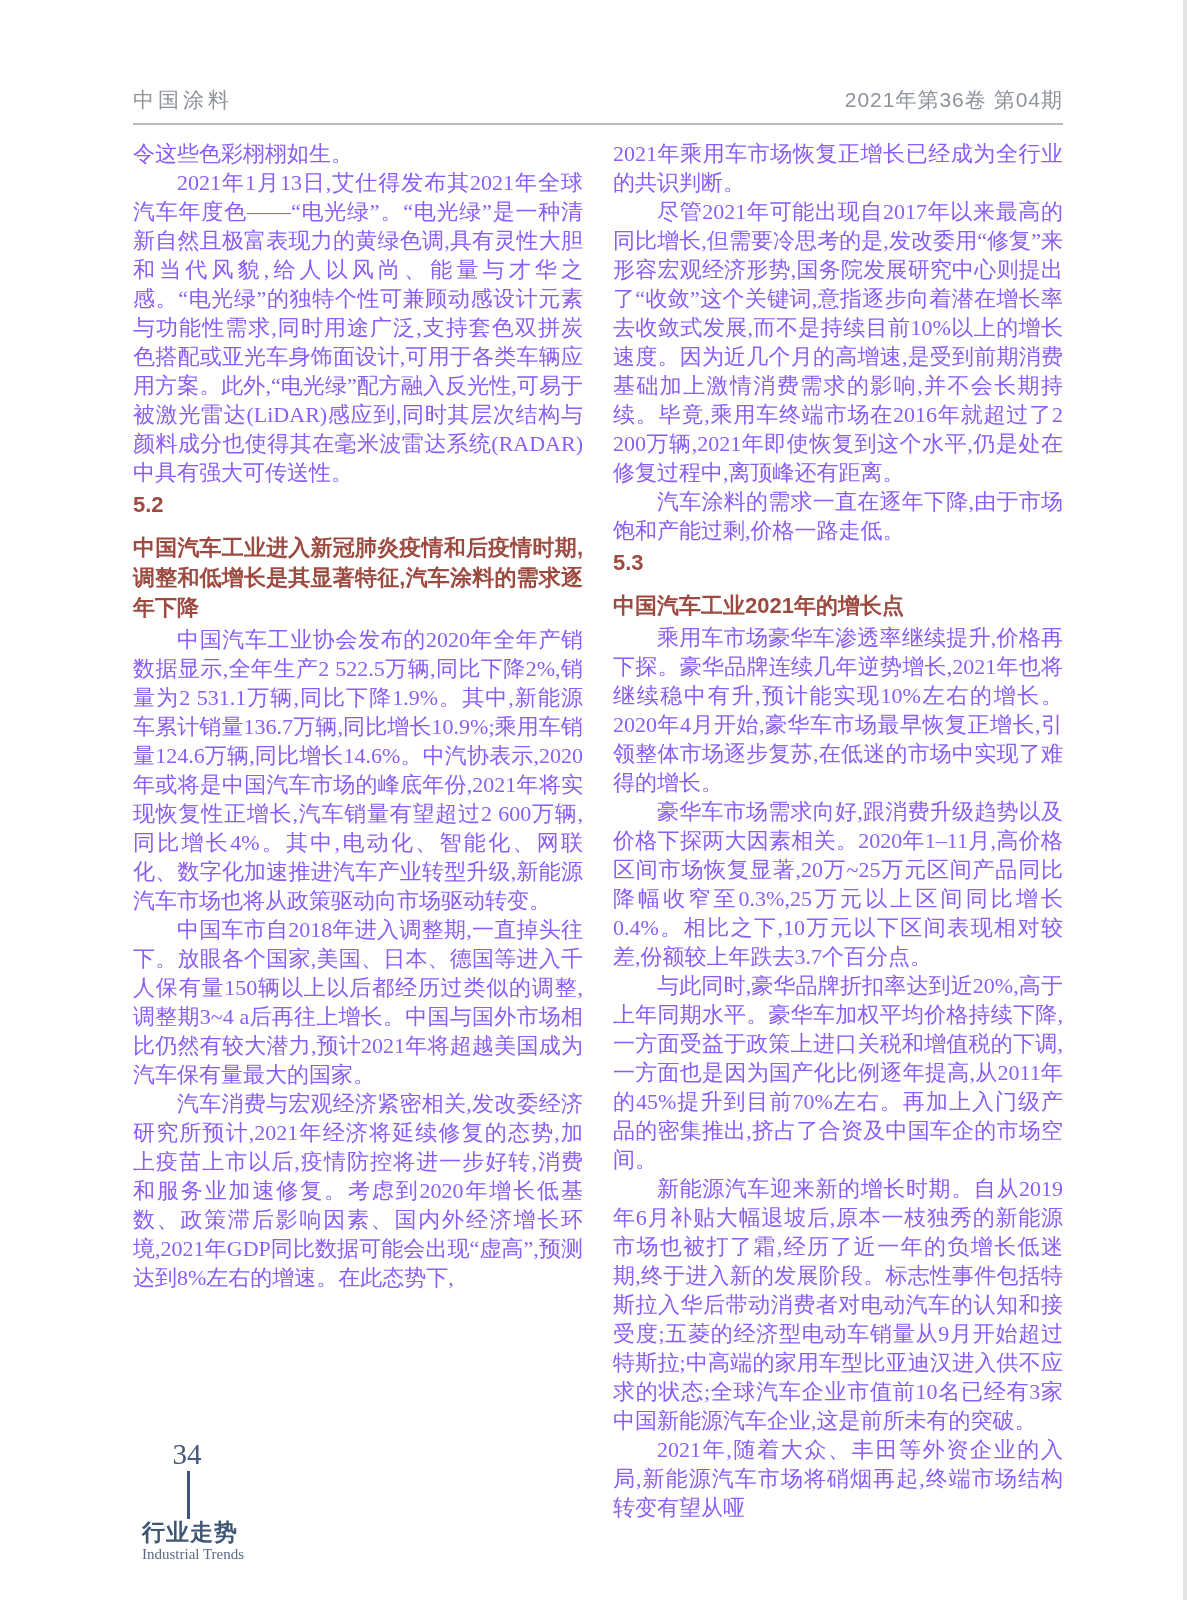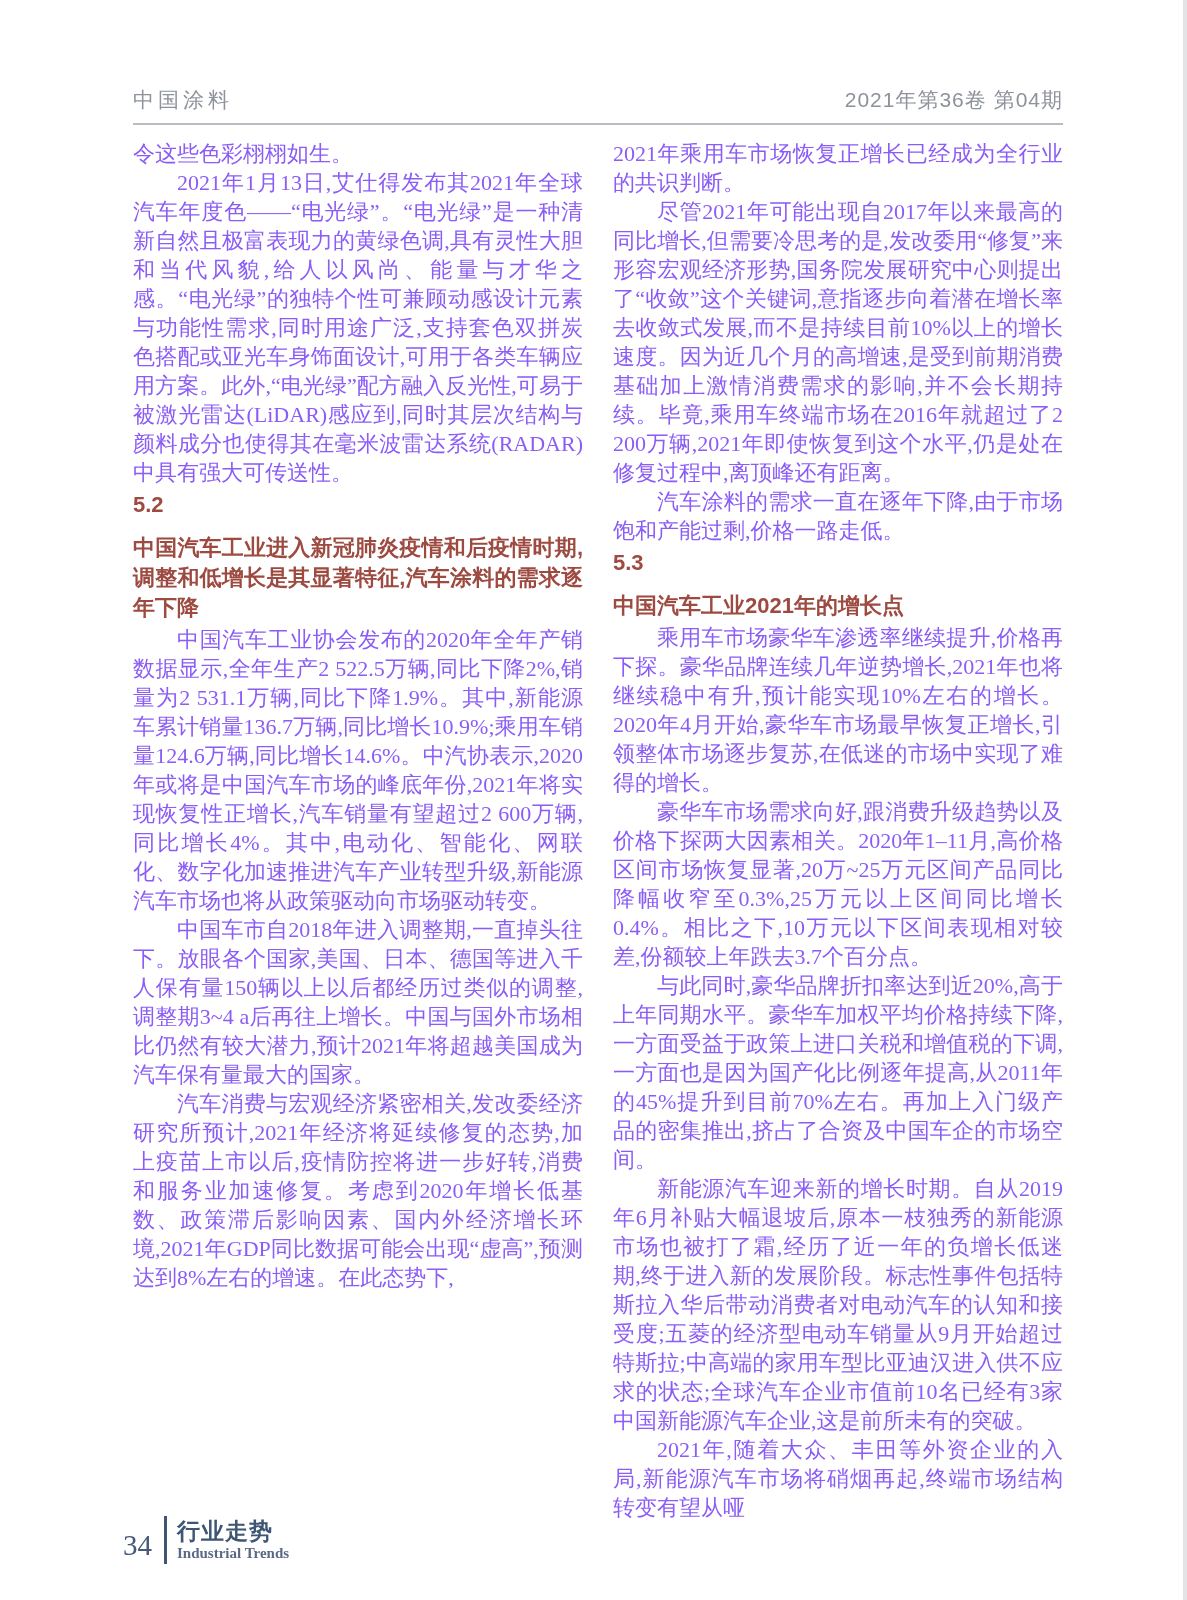--- a/index.html
+++ b/index.html
@@ -70,24 +70,25 @@
     line-height: 30px;
     color: #9d4a40;
     text-align: justify;
     flex-direction: column;
   }
   .sec-num { flex: 0 0 auto; }
   .sec-text { flex: 1 1 auto; }
   
   .footer {
     position: absolute;
-    left: 123px;
+    left: 142px;
     bottom: 36px;
     display: flex;
     align-items: center;
+    flex-direction: column;
   }
   .page-number {
     font-family: "Liberation Serif", serif;
     font-size: 29px;
     color: #46597a;
     margin-top: 10px;
     margin-right: 12px;
   }
   .footer-divider {
     width: 3px;
@@ -99,21 +100,21 @@
   .section-name-cn {
     font-family: "Liberation Sans", sans-serif;
     font-weight: bold;
     font-size: 23px;
     line-height: 26px;
     color: #3e5673;
     letter-spacing: 1px;
   }
   .section-name-en {
     font-family: "Liberation Serif", serif;
-    font-weight: bold;
+    font-weight: normal;
     font-size: 15px;
     line-height: 19px;
     color: #5b6a84;
   }
 </style>
 </head>
 <body>
 
 <div class="page">
 

